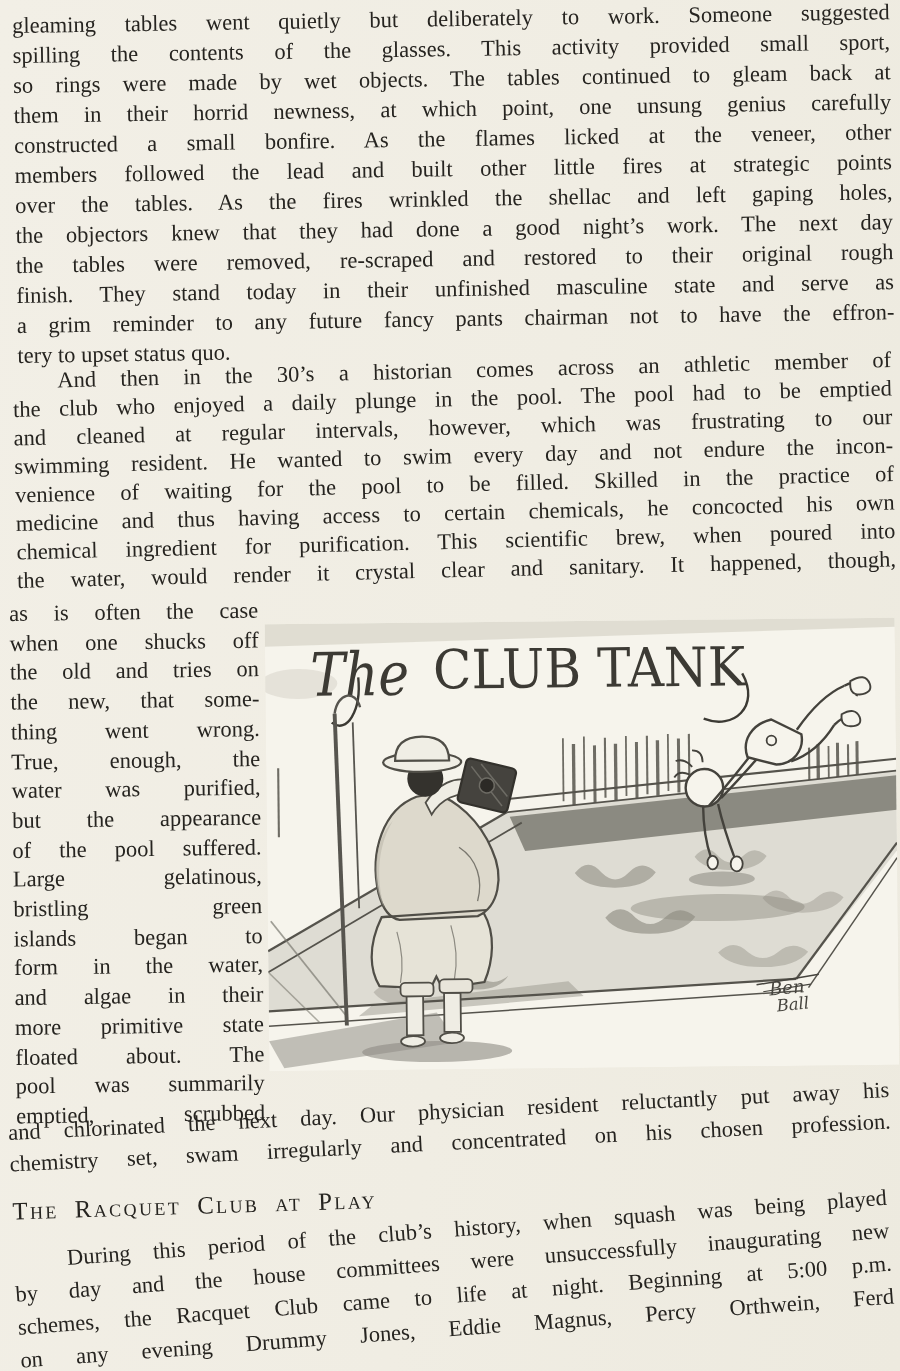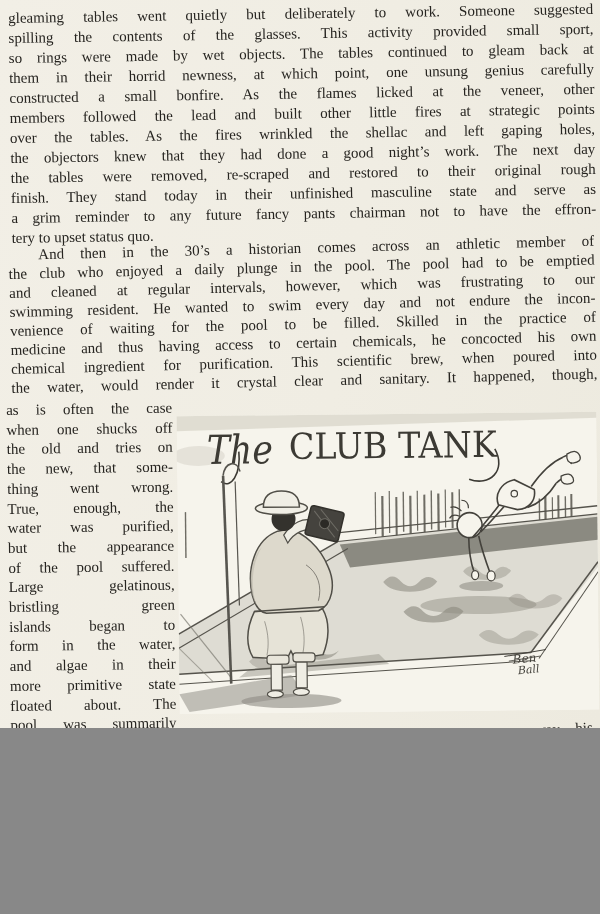--- a/index.html
+++ b/index.html
@@ -1,17 +1,17 @@
 <!DOCTYPE html>
 <html><head>
 <meta charset="utf-8">
 <style>
   html,body { margin:0; padding:0; background:#888; }
   .page {
-    position:relative; width:600px; height:728px; overflow:hidden;
+    position:relative; width:600px; height:914px; overflow:hidden;
     background:linear-gradient(100deg,#f2efe6 0%, #f0ede3 55%, #edeadf 100%);
     color:#262420;
     font-family:"Liberation Serif", serif;
   }
   .para { position:absolute; font-size:15px; }
   .line { text-align:justify; text-align-last:justify; }
   .p1 { left:8px; top:8px; width:585px; line-height:20px;
         transform:rotate(-0.9deg); transform-origin:left top; }
   .p1 .line:last-child { text-align-last:left; }
   .p2 { left:8px; top:246px; width:586px; line-height:19px;

